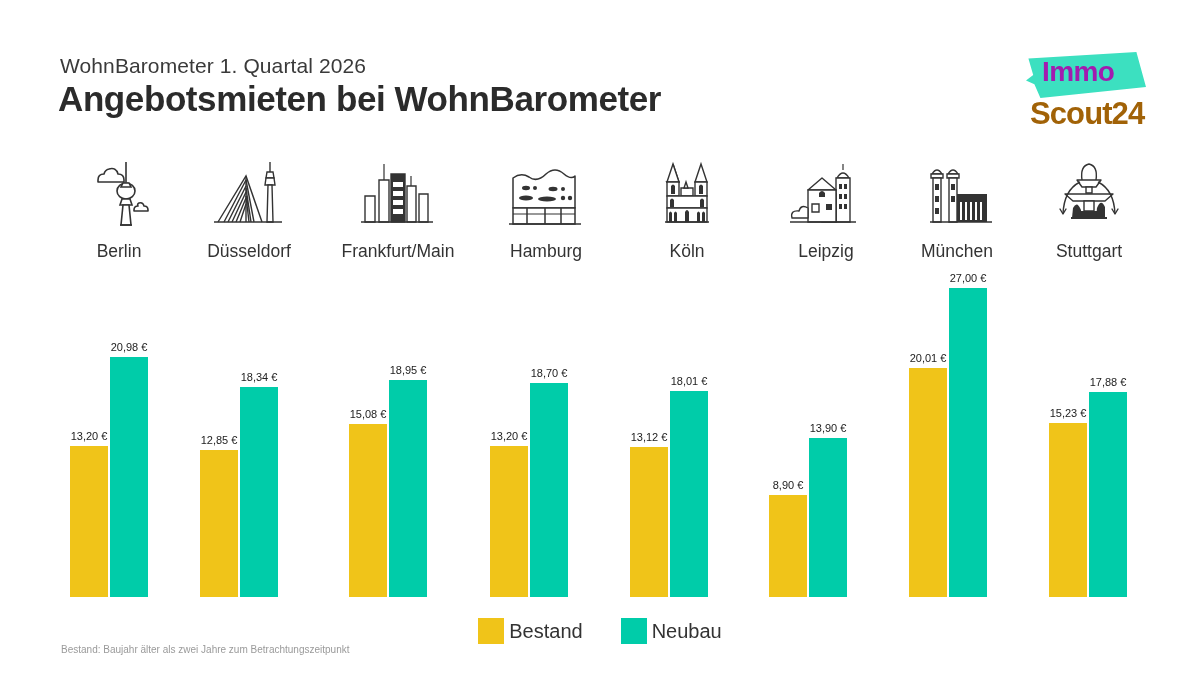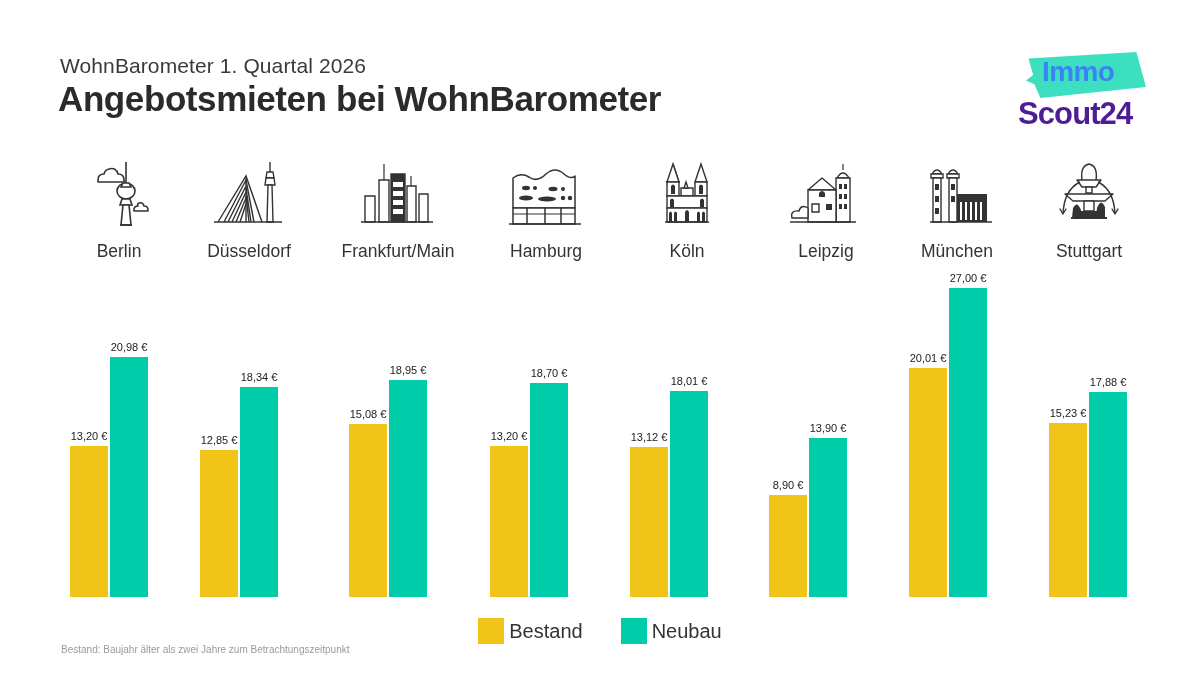--- a/index.html
+++ b/index.html
@@ -58,30 +58,30 @@
     background: #3ce0c0;
     clip-path: polygon(2% 14%, 92% 0%, 100% 76%, 12% 100%, 7% 70%, 0 62%, 6% 50%);
   }
   .logo-immo {
     position: absolute;
     left: 24px;
     top: 4px;
     font-size: 28px;
     font-weight: bold;
     letter-spacing: -0.6px;
-    color: #3b82f6;
+    color: #a21caf;
   }
   .logo-scout {
     position: absolute;
-    left: 0px;
+    left: 12px;
     top: 44px;
     font-size: 31px;
     font-weight: bold;
     letter-spacing: -0.9px;
-    color: #4c1d95;
+    color: #a16207;
   }
 
   
   .cities {
     position: absolute;
     left: 0;
     top: 158px;
     width: 1200px;
     height: 118px;
   }

